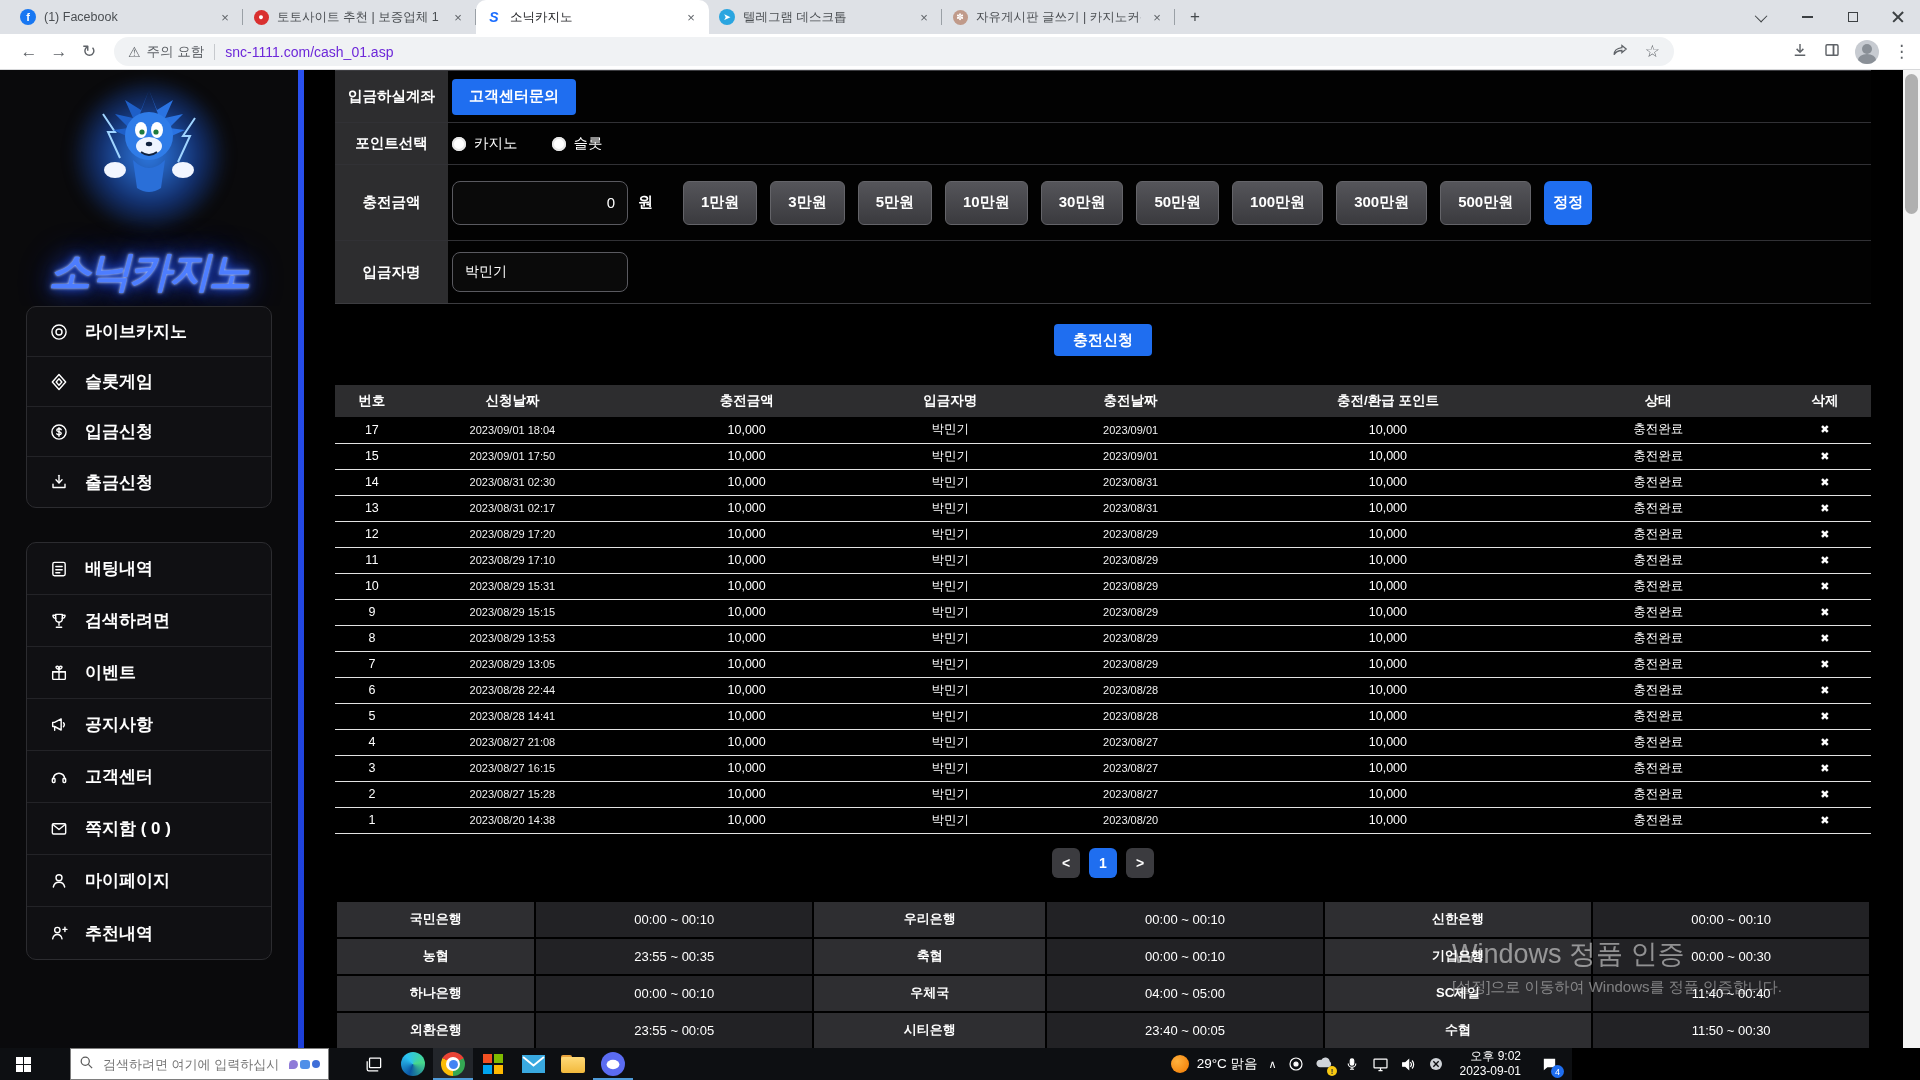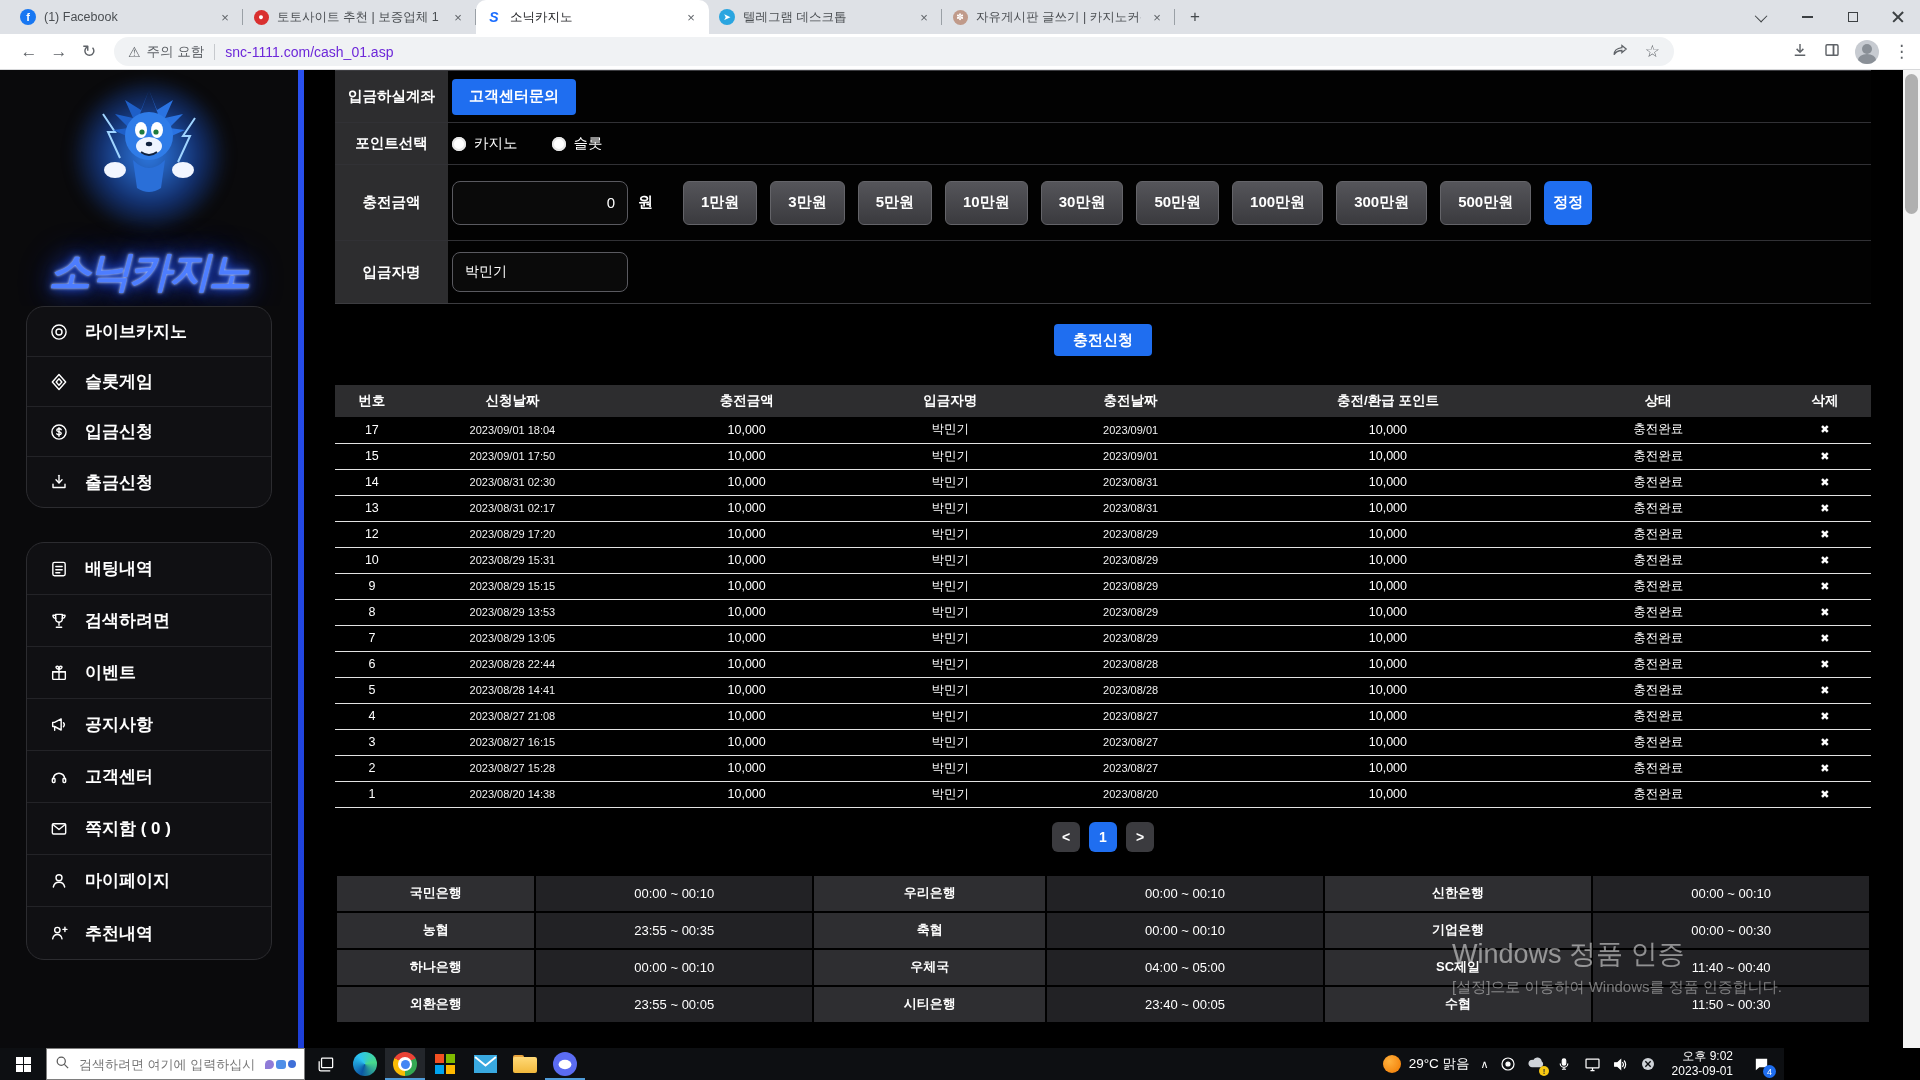--- a/index.html
+++ b/index.html
@@ -42,21 +42,21 @@
   .page{position:absolute;left:0;top:70px;width:1920px;height:978px;background:#000;overflow:hidden;}
   .sidebar{position:absolute;left:0;top:0;width:298px;height:978px;background:#0a0a0c;}
   .bluebar{position:absolute;left:298px;top:0;width:6px;height:978px;background:linear-gradient(#2a51f0,#1d3fd8);}
   .logo{position:relative;width:298px;height:236px;overflow:hidden;}
   .logo-glow{position:absolute;left:69px;top:10px;width:160px;height:150px;border-radius:50%;
              background:radial-gradient(circle,#2f7de8 0%,#13306e 45%,transparent 72%);filter:blur(6px);}
   .logo-art{position:absolute;left:89px;top:14px;}
   .logo-text{position:absolute;left:0;bottom:6px;width:100%;text-align:center;font-size:42px;font-weight:900;font-style:italic;
              color:#4d7dff;letter-spacing:-2px;
              text-shadow:0 0 3px #cfe0ff,0 0 10px #2f62ff,0 0 22px #1a3bcc,0 0 34px #1a3bcc;}
-  .menu-box{margin:0 26px;background:#101013;border:1px solid #2c2c30;border-radius:18px;overflow:hidden;}
+  .menu-box{margin:0 26px;background:#101013;border:1px solid #2c2c30;border-radius:10px;overflow:hidden;}
   .menu-box.second{margin-top:34px;}
   .menu-item{height:50px;display:flex;align-items:center;gap:15px;padding:0 21px;border-bottom:1px solid #232327;color:#fff;font-weight:700;font-size:17px;cursor:pointer;}
   .menu-box.second .menu-item{height:52px;}
   .menu-item:last-child{border-bottom:none;}
   .menu-item .mico{width:22px;height:22px;display:flex;align-items:center;justify-content:center;}
 
   .content{position:absolute;left:304px;top:0;width:1599px;height:978px;background:#000;overflow:hidden;}
   .inner{margin-left:31px;width:1536px;}
 
   
@@ -97,21 +97,21 @@
   .banks td.btime{background:#222225;}
 
   .watermark{position:absolute;left:1452px;top:936px;pointer-events:none;z-index:5;}
   .wm1{font-size:27px;color:rgba(255,255,255,.5);}
   .wm2{font-size:15px;color:rgba(255,255,255,.42);margin-top:6px;}
 
   .scrollbar{position:absolute;right:0;top:0;width:17px;height:978px;background:#f4f4f4;}
   .scroll-thumb{position:absolute;left:2px;top:4px;width:13px;height:140px;border-radius:7px;background:#b0b0b0;}
 
   
-  .taskbar{position:absolute;left:0;top:1048px;width:1784px;height:32px;background:#0d0f12;display:flex;align-items:center;color:#fff;}
+  .taskbar{position:absolute;left:0;top:1048px;width:1572px;height:32px;background:#0d0f12;display:flex;align-items:center;color:#fff;gap:24px;}
   .startbtn{width:46px;height:32px;display:flex;align-items:center;justify-content:center;}
   .winlogo{display:grid;grid-template-columns:7px 7px;grid-template-rows:7px 7px;gap:1px;}
   .winlogo span{background:#fff;}
   .tsearch{width:259px;height:32px;background:#fff;border:1px solid #7e7e7e;display:flex;align-items:center;padding:0 8px;gap:7px;}
   .tsearch input{border:none;outline:none;flex:1;font-size:13px;color:#3b3b3b;font-family:inherit;background:transparent;min-width:0;}
   .tflowers{display:flex;align-items:center;gap:2px;}
   .petal{width:9px;height:9px;border-radius:50% 50% 50% 0;background:#8f7bd8;}
   .gem1{width:10px;height:9px;border-radius:3px;background:#4f8fe8;}
   .gem2{width:8px;height:8px;border-radius:50%;background:#3f6fd8;}
   .tapp{width:40px;height:32px;display:flex;align-items:center;justify-content:center;position:relative;}
@@ -488,20 +488,30 @@
                 <td>12</td>
                 <td class="dt">2023/08/29 17:20</td>
                 <td>10,000</td>
                 <td>박민기</td>
                 <td class="dt">2023/08/29</td>
                 <td>10,000</td>
                 <td>충전완료</td>
                 <td class="del">✖</td>
               </tr>
               <tr>
+                <td>11</td>
+                <td class="dt">2023/08/29 17:10</td>
+                <td>10,000</td>
+                <td>박민기</td>
+                <td class="dt">2023/08/29</td>
+                <td>10,000</td>
+                <td>충전완료</td>
+                <td class="del">✖</td>
+              </tr>
+              <tr>
                 <td>10</td>
                 <td class="dt">2023/08/29 15:31</td>
                 <td>10,000</td>
                 <td>박민기</td>
                 <td class="dt">2023/08/29</td>
                 <td>10,000</td>
                 <td>충전완료</td>
                 <td class="del">✖</td>
               </tr>
               <tr>

